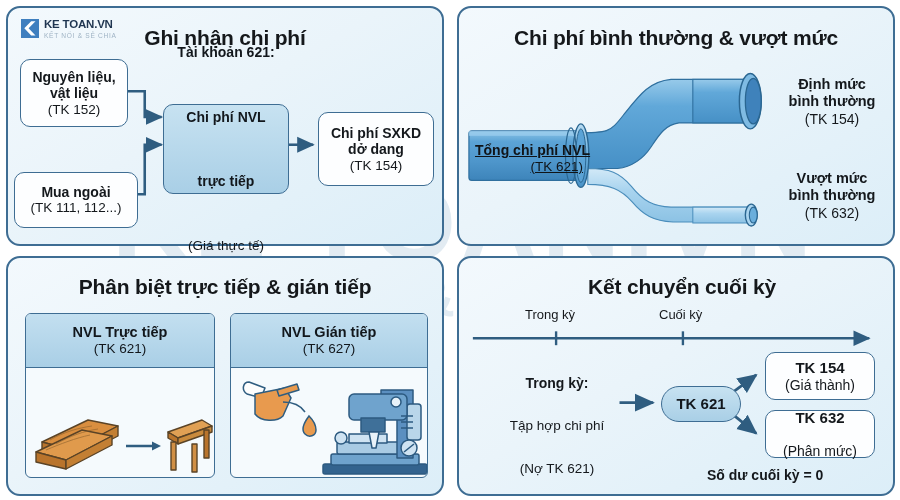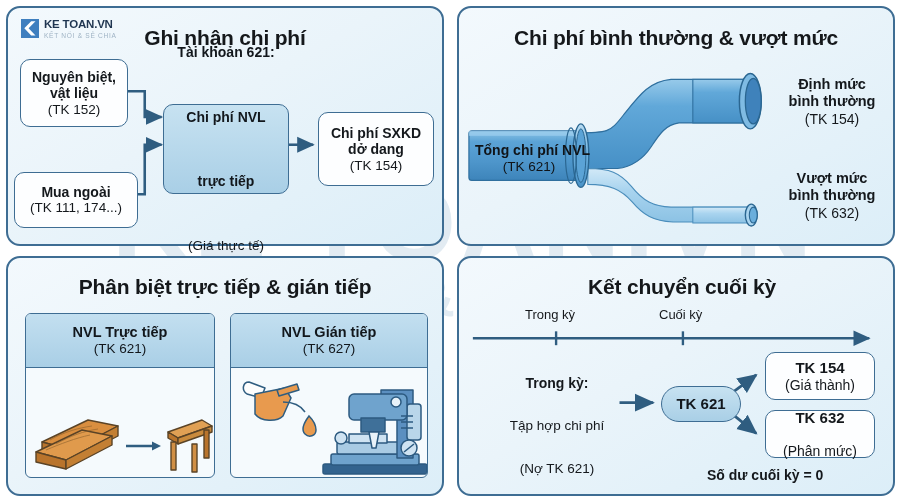--- a/index.html
+++ b/index.html
@@ -145,24 +145,25 @@
     text-align: center;
     line-height: 1.24;
     color: #14181c;
     white-space: nowrap;
   }
   .left-stack .ln-b { font-size: 14px; }
   .left-stack .ln-n { font-size: 13.5px; margin-top: 26px; }
 
   .pipe-label {
     position: absolute;
-    text-align: center;
+    text-align: right;
     line-height: 1.2;
     color: #101418;
     white-space: nowrap;
+    text-decoration: underline;
   }
   .pipe-label .ln-b { font-size: 14px; font-weight: 700; }
   .pipe-label .ln-n { font-size: 13.5px; }
 </style>
 </head>
 <body>
 
 <div id="root">
 
   <div class="watermark">
@@ -194,28 +195,28 @@
         </defs>
 
         <path d="M120,84 L138,84 L138,110 L155,110" fill="none" stroke="#2f5d80" stroke-width="2.6" marker-end="url(#ah1)"></path>
 
         <path d="M120,188 L138,188 L138,138 L155,138" fill="none" stroke="#2f5d80" stroke-width="2.6" marker-end="url(#ah1)"></path>
 
         <path d="M281,138 L308,138" fill="none" stroke="#2f5d80" stroke-width="2.6" marker-end="url(#ah1)"></path>
       </svg>
 
       <div class="wbox" style="left:12px; top:51px; width:108px; height:68px;">
-        <span class="ln-b" style="font-size:14px">Nguyên biệt,</span>
+        <span class="ln-b" style="font-size:14px">Nguyên liệu,</span>
         <span class="ln-b" style="font-size:14px">vật liệu</span>
         <span class="ln-n" style="font-size:13.5px">(TK 152)</span>
       </div>
 
       <div class="wbox" style="left:6px; top:164px; width:124px; height:56px;">
         <span class="ln-b" style="font-size:14px">Mua ngoài</span>
-        <span class="ln-n" style="font-size:13.5px">(TK 111, 174...)</span>
+        <span class="ln-n" style="font-size:13.5px">(TK 111, 112...)</span>
       </div>
 
       <div class="bbox" style="left:155px; top:96px; width:126px; height:90px;">
         <span class="ln-b" style="font-size:14px">Tài khoản 621:</span>
         <span class="ln-b" style="font-size:14px">Chi phí NVL</span>
         <span class="ln-b" style="font-size:14px">trực tiếp</span>
         <span class="ln-n" style="font-size:13.5px">(Giá thực tế)</span>
       </div>
 
       <div class="wbox" style="left:310px; top:104px; width:116px; height:74px;">

